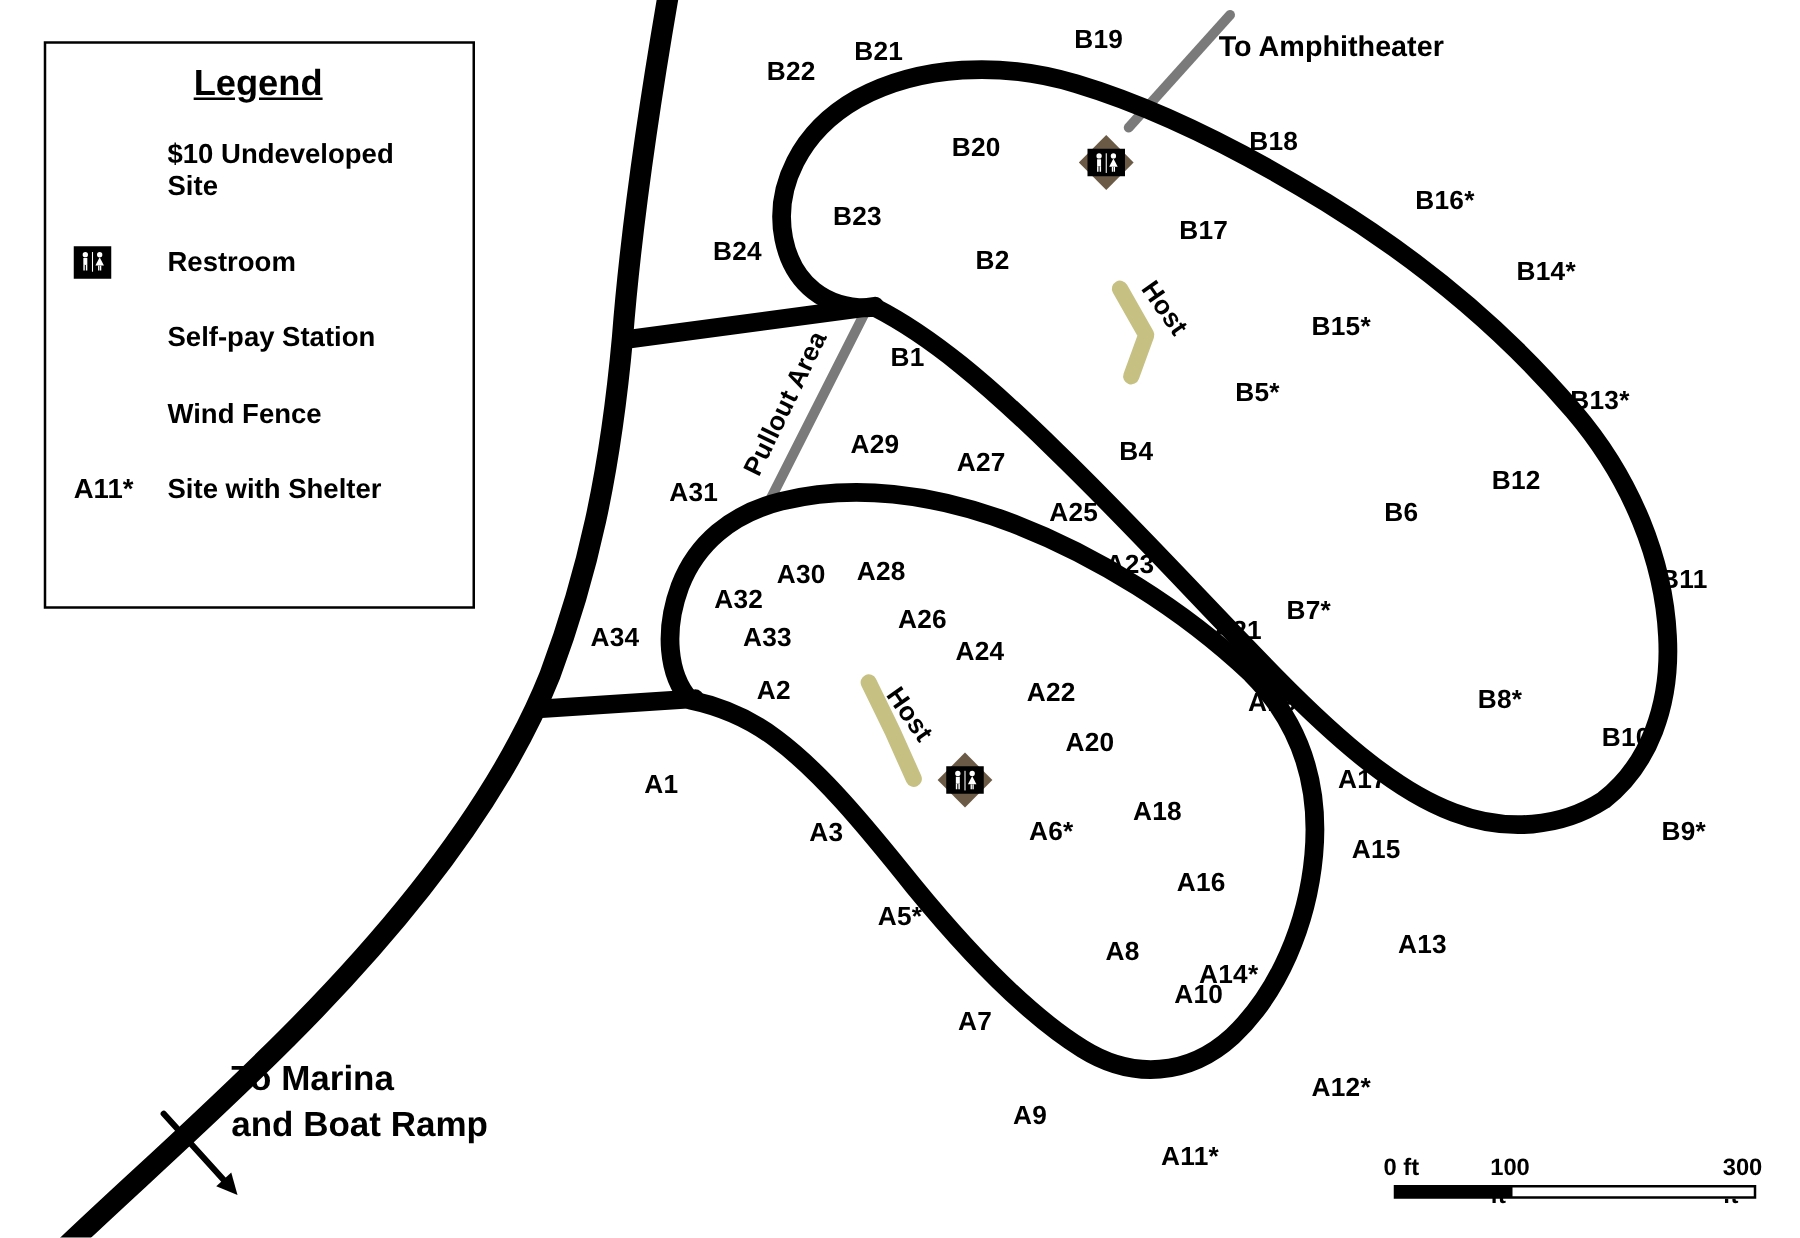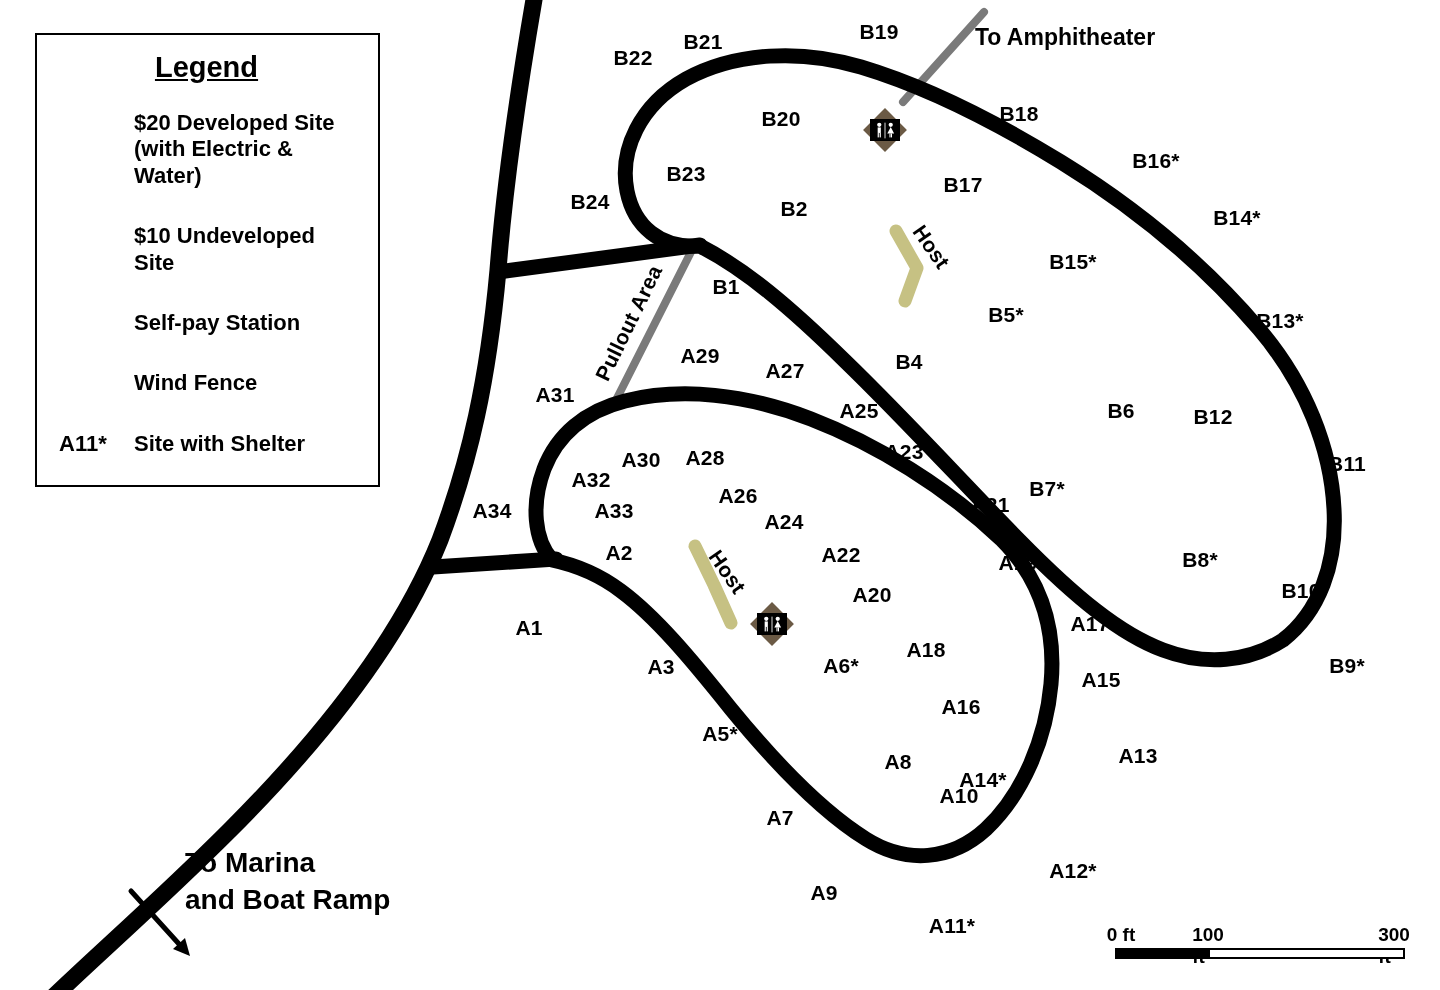--- a/index.html
+++ b/index.html
@@ -135,21 +135,21 @@
       <div class="site-label" style="left: 794px; top: 209px;">B2</div>
       <div class="site-label" style="left: 1237px; top: 218px;">B14*</div>
       <div class="site-label" style="left: 1073px; top: 262px;">B15*</div>
       <div class="site-label" style="left: 726px; top: 287px;">B1</div>
       <div class="site-label" style="left: 1006px; top: 315px;">B5*</div>
       <div class="site-label" style="left: 1280px; top: 321px;">B13*</div>
       <div class="site-label" style="left: 909px; top: 362px;">B4</div>
       <div class="site-label" style="left: 700px; top: 356px;">A29</div>
       <div class="site-label" style="left: 785px; top: 371px;">A27</div>
       <div class="site-label" style="left: 555px; top: 395px;">A31</div>
-      <div class="site-label" style="left: 1213px; top: 417px;">B12</div>
+      <div class="site-label" style="left: 1213px; top: 385px;">B12</div>
       <div class="site-label" style="left: 1121px; top: 411px;">B6</div>
       <div class="site-label" style="left: 859px; top: 411px;">A25</div>
       <div class="site-label" style="left: 904px; top: 452px;">A23</div>
       <div class="site-label" style="left: 641px; top: 460px;">A30</div>
       <div class="site-label" style="left: 705px; top: 458px;">A28</div>
       <div class="site-label" style="left: 1347px; top: 464px;">B11</div>
       <div class="site-label" style="left: 591px; top: 480px;">A32</div>
       <div class="site-label" style="left: 1047px; top: 489px;">B7*</div>
       <div class="site-label" style="left: 738px; top: 496px;">A26</div>
       <div class="site-label" style="left: 990px; top: 505px;">A21</div>
@@ -190,28 +190,44 @@
     <div>To Marina</div>
     <div>and Boat Ramp</div>
   </div>
 
   <div class="legend">
     <div class="legend-title">Legend</div>
     <div>
         <div class="legend-row">
           <div class="legend-icon-cell"></div>
           <div class="legend-text">
-            <div>$20 Developed Site</div>
-            <div>(with Electric &amp; Water)</div>
-          </div>
-        </div>
-        <div class="legend-row">
-          <div class="legend-icon-cell"></div>
-          <div class="legend-text">
             <div>$10 Undeveloped Site</div>
+          </div>
+        </div>
+        <div class="legend-row">
+          <div class="legend-icon-cell">
+            <div class="restroom-icon legend-restroom">
+
+    <div class="rr-box">
+      <svg viewBox="0 0 24 16" aria-hidden="true">
+        <circle cx="6.6" cy="2.6" r="2" fill="#fff"></circle>
+        <rect x="5.1" y="5.1" width="3" height="5.2" fill="#fff"></rect>
+        <rect x="5.1" y="10.3" width="1.1" height="4.2" fill="#fff"></rect>
+        <rect x="7.0" y="10.3" width="1.1" height="4.2" fill="#fff"></rect>
+        <rect x="11.6" y="0.6" width="0.8" height="14.8" fill="#fff"></rect>
+        <circle cx="17.4" cy="2.6" r="2" fill="#fff"></circle>
+        <path d="M17.4 4.6 L20.6 10.8 L14.2 10.8 Z" fill="#fff"></path>
+        <rect x="16.2" y="10.8" width="1" height="3.7" fill="#fff"></rect>
+        <rect x="17.6" y="10.8" width="1" height="3.7" fill="#fff"></rect>
+      </svg>
+    </div>
+  </div>
+          </div>
+          <div class="legend-text">
+            <div>Restroom</div>
           </div>
         </div>
         <div class="legend-row">
           <div class="legend-icon-cell"></div>
           <div class="legend-text">
             <div>Self-pay Station</div>
           </div>
         </div>
         <div class="legend-row">
           <div class="legend-icon-cell"></div>

